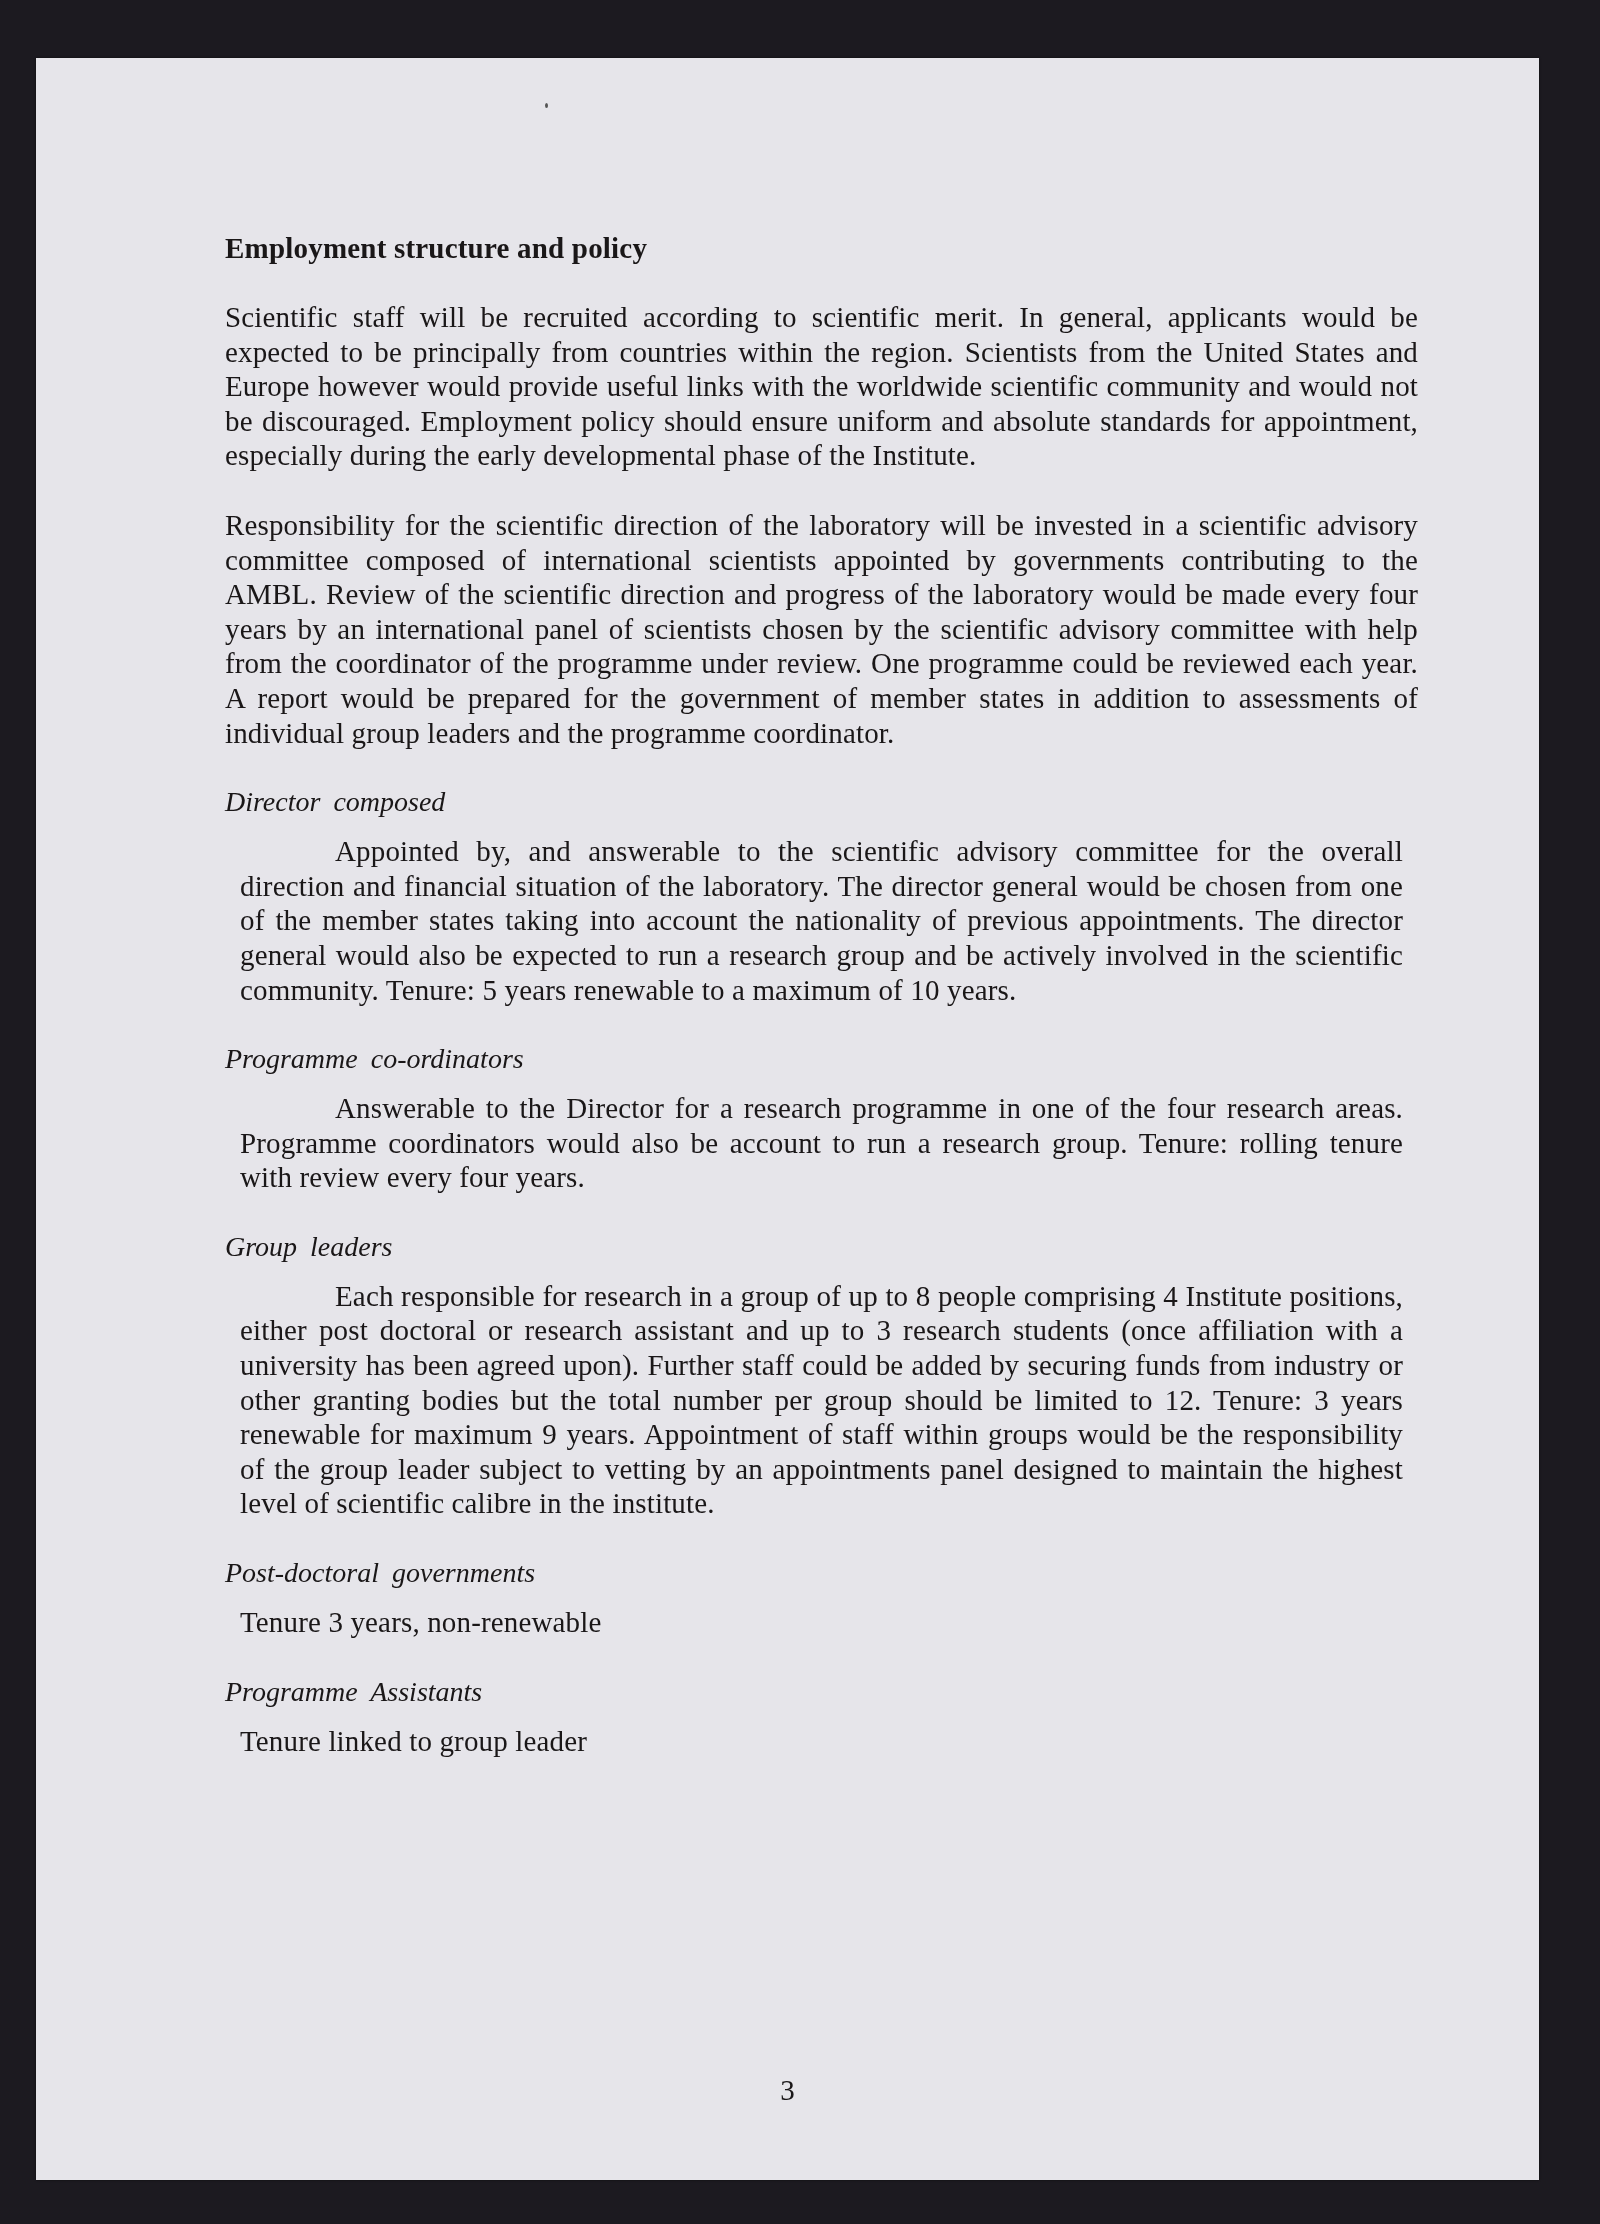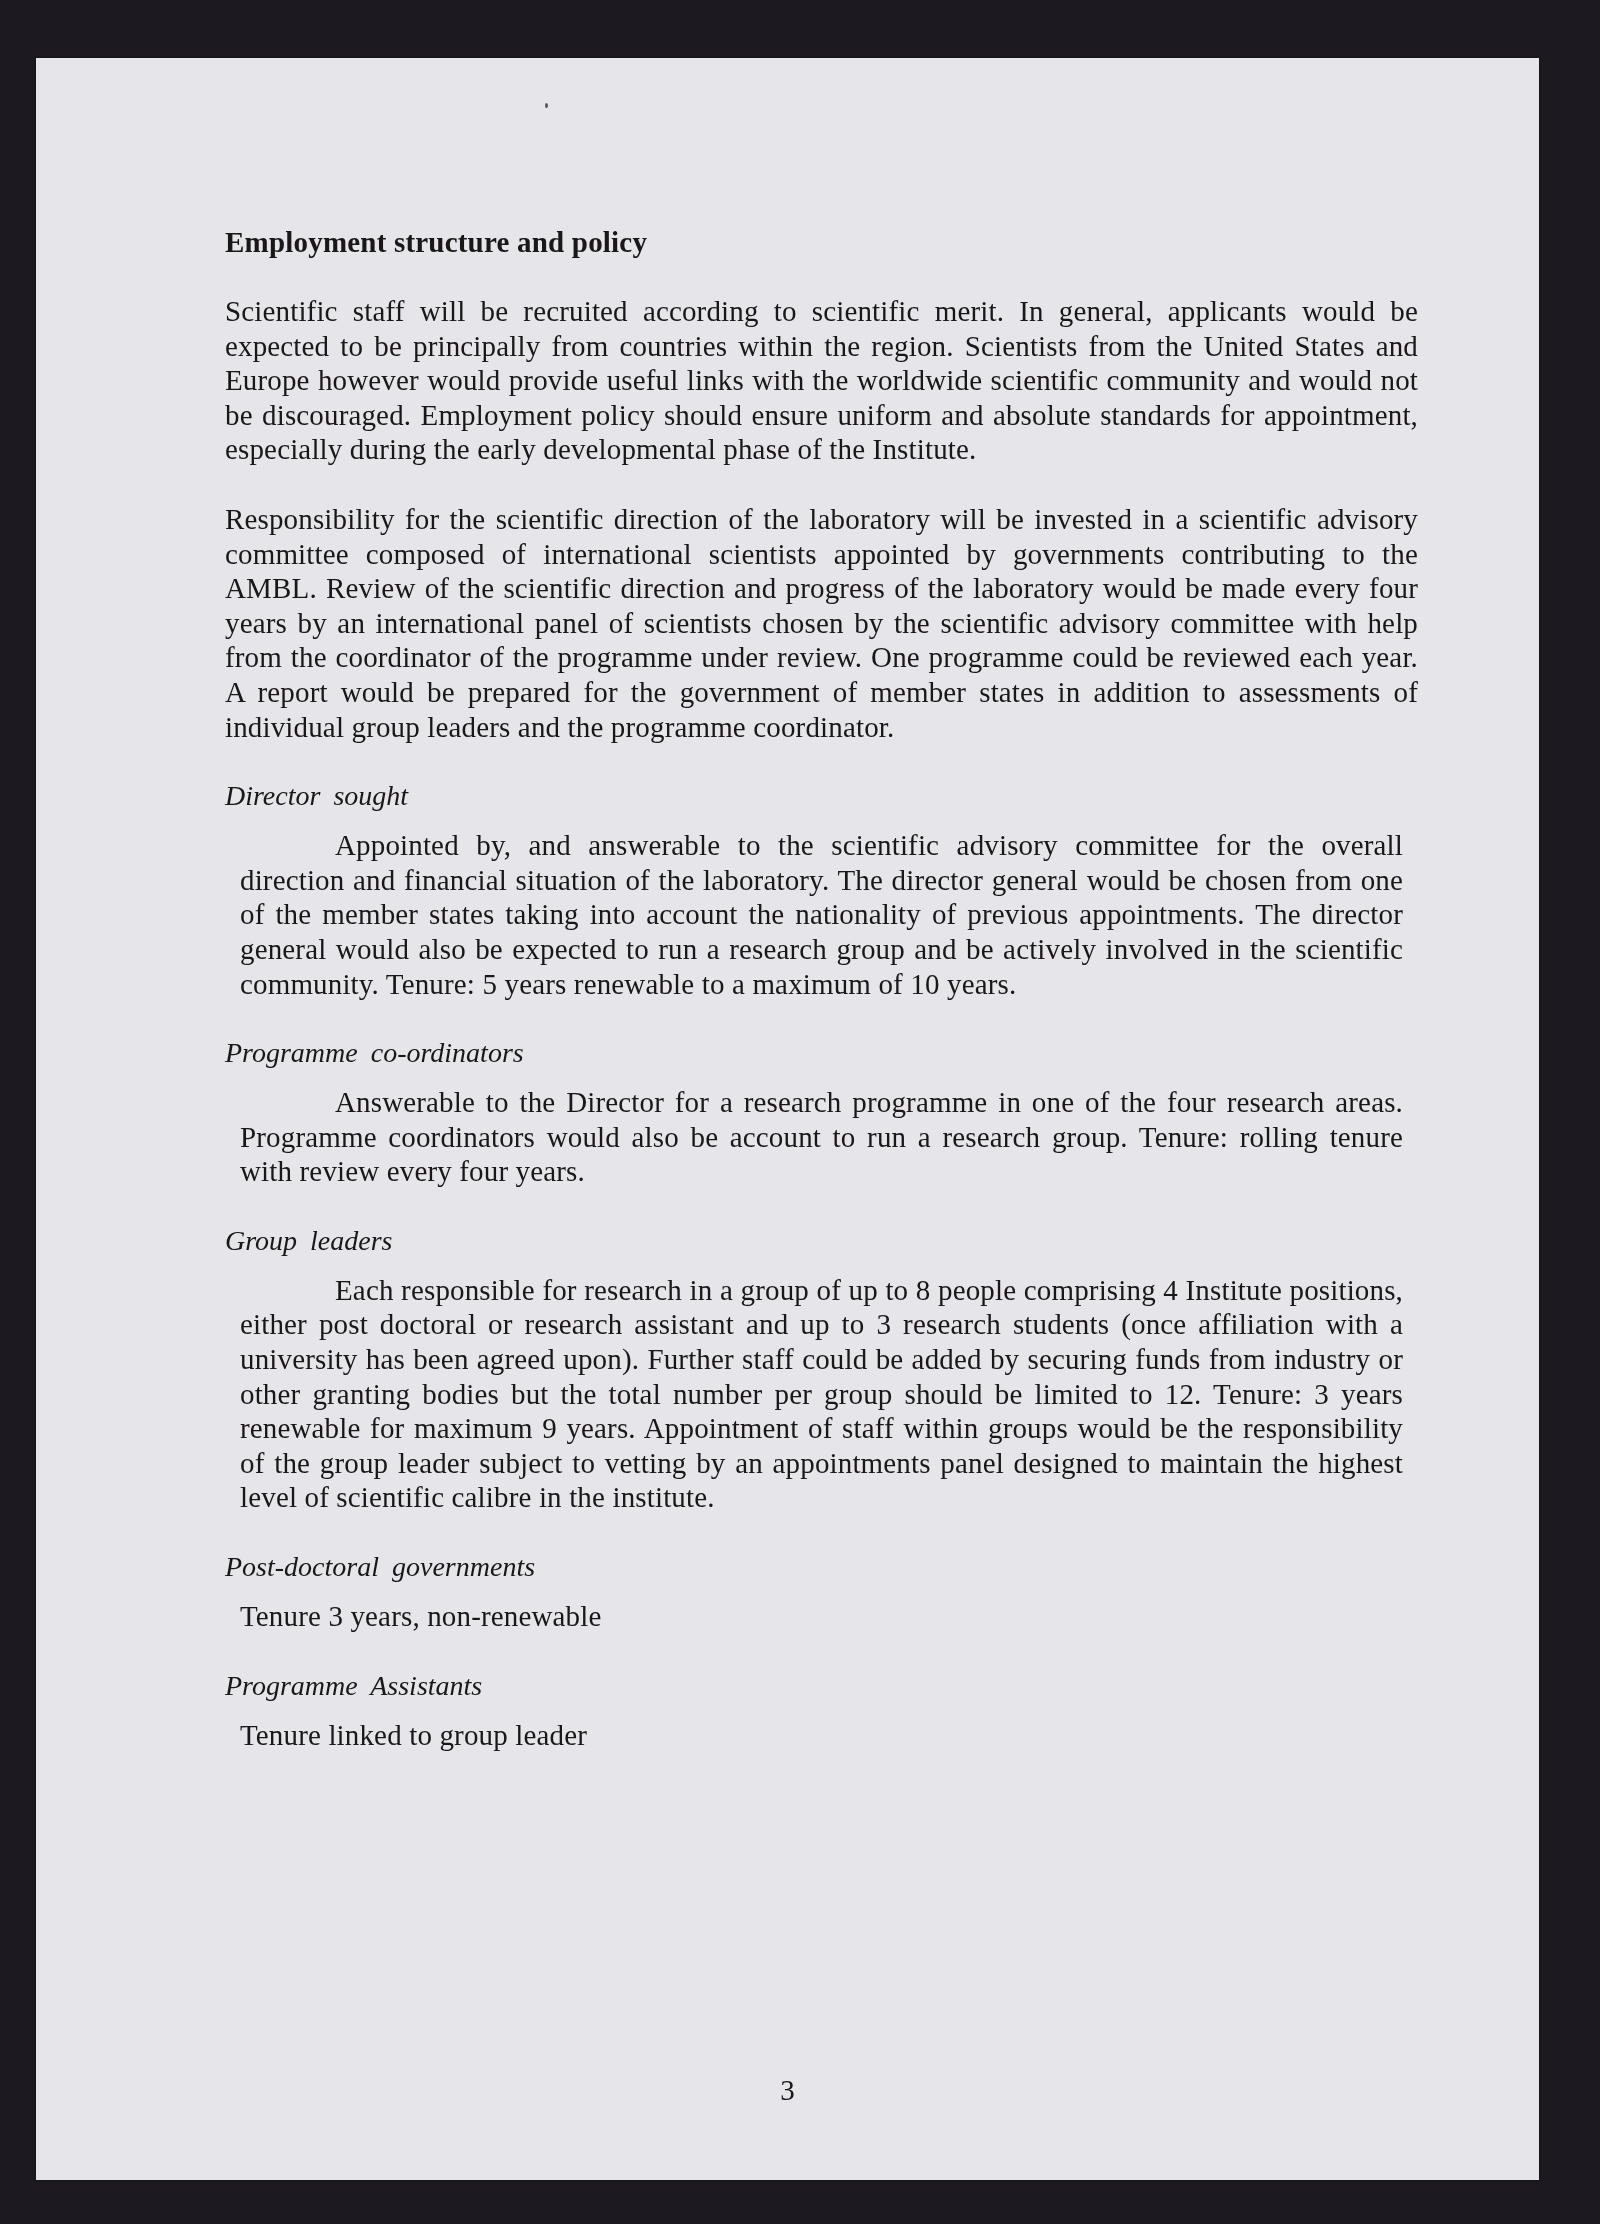--- a/index.html
+++ b/index.html
@@ -20,21 +20,21 @@
       left: 36px;
       top: 58px;
       width: 1503px;
       height: 2122px;
       background: #e6e5ea;
       box-shadow: 0 0 2px rgba(0,0,0,0.6);
     }
     .content {
       position: absolute;
       left: 189px;
-      top: 166px;
+      top: 172px;
       width: 1193px;
     }
     .heading {
       font-weight: bold;
       font-size: 29px;
       line-height: 36px;
       margin: 0 0 34px 0;
       letter-spacing: 0.2px;
     }
     .para {
@@ -84,21 +84,21 @@
 <div class="paper">
   <span class="speck" style="left:509px;top:45px;width:3px;height:5px;"></span>
 
   <div class="content">
     <h1 class="heading">Employment structure and policy</h1>
 
     <p class="para">Scientific staff will be recruited according to scientific merit.  In general, applicants would be expected to be principally from countries within the region.  Scientists from the United States and Europe however would provide useful links with the worldwide scientific community and would not be discouraged.  Employment policy should ensure uniform and absolute standards for appointment, especially during the early developmental phase of the Institute.</p>
     <p class="para">Responsibility for the scientific direction of the laboratory will be invested in a scientific advisory committee composed of international scientists appointed by governments contributing to the AMBL.  Review of the scientific direction and progress of the laboratory would be made every four years by an international panel of scientists chosen by the scientific advisory committee with help from the coordinator of the programme under review.  One programme could be reviewed each year.  A report would be prepared for the government of member states in addition to assessments of individual group leaders and the programme coordinator.</p>
 
     <div class="section">
-      <p class="sub-heading">Director sought</p>
+      <p class="sub-heading">Director composed</p>
       <p class="sub-body indent">Appointed by, and answerable to the scientific advisory committee for the overall direction and financial situation of the laboratory.  The director general would be chosen from one of the member states taking into account the nationality of previous appointments.  The director general would also be expected to run a research group and be actively involved in the scientific community.  Tenure: 5 years renewable to a maximum of 10 years.</p>
     </div>
 
     <div class="section">
       <p class="sub-heading">Programme co-ordinators</p>
       <p class="sub-body indent">Answerable to the Director for a research programme in one of the four research areas.  Programme coordinators would also be account to run a research group.  Tenure: rolling tenure with review every four years.</p>
     </div>
 
     <div class="section">
       <p class="sub-heading">Group leaders</p>

